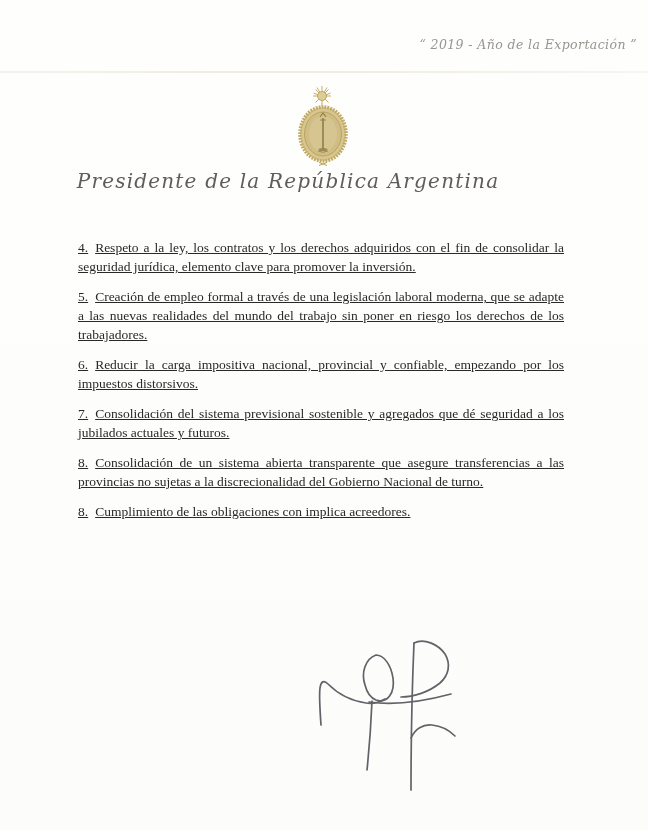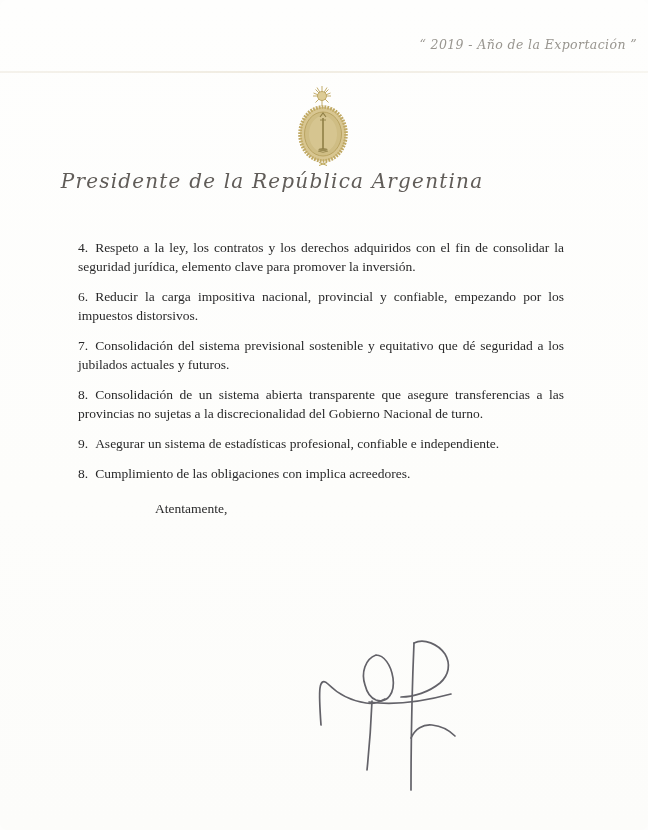--- a/index.html
+++ b/index.html
@@ -14,29 +14,29 @@
     background:linear-gradient(to right,#f3f0e9 0%,#eee9dd 40%,#f1ede4 70%,#f6f4ee 100%);
     opacity:.85;
   }
   .motto{
     position:absolute;top:37px;right:11px;
     font-family:"DejaVu Serif", serif;font-style:italic;
     font-size:12.5px;color:#98958f;letter-spacing:.4px;white-space:nowrap;
   }
   .emblem{position:absolute;left:295px;top:84px;width:60px;height:86px;}
   .letterhead-title{
-    position:absolute;top:169px;left:0;width:544px;text-align:center;
+    position:absolute;top:169px;left:16px;width:544px;text-align:center;
     font-family:"DejaVu Serif", serif;font-style:italic;
     font-size:20px;color:#605c58;letter-spacing:1.2px;white-space:nowrap;
   }
   .body-text{
     position:absolute;top:238px;left:78px;width:498px;
     font-size:13.5px;line-height:19px;color:#29292a;text-align:justify;
   }
-  .body-text p{margin:0 12px 11px 0;}
+  .body-text p{margin:0 12px 11px 0;text-decoration:underline;}
   .item-num{margin-right:7px;}
   .closing{text-indent:85px;margin-top:8px !important;}
   .signoff{margin-top:16px !important;margin-left:77px !important;text-align:left;}
   .signature{position:absolute;left:299px;top:637px;width:182px;height:172px;}
 </style>
 </head>
 <body>
 
 <div class="paper">
 
@@ -75,26 +75,25 @@
       <path d="M23,67 Q28,69.5 33,67" fill="none" stroke="#9a8a50" stroke-width="1"></path>
 
       <path d="M24,78.5 Q28,81.5 32,78.5 M24,81.5 Q28,78.5 32,81.5" fill="none" stroke="#bda759" stroke-width="1"></path>
     </svg>
   </div>
 
   <div class="letterhead-title">Presidente de la República Argentina</div>
 
   <div class="body-text">
     <p><span class="item-num">4.</span><span>Respeto a la ley, los contratos y los derechos adquiridos con el fin de consolidar la seguridad jurídica, elemento clave para promover la inversión.</span></p>
+    <p><span class="item-num">5.</span><span>Creación de empleo formal a través de una legislación laboral moderna, que se adapte a las nuevas realidades del mundo del trabajo sin poner en riesgo los derechos de los trabajadores.</span></p>
     <p><span class="item-num">6.</span><span>Reducir la carga impositiva nacional, provincial y confiable, empezando por los impuestos distorsivos.</span></p>
-    <p><span class="item-num">7.</span><span>Consolidación del sistema previsional sostenible y equitativo que dé seguridad a los jubilados actuales y futuros.</span></p>
+    <p><span class="item-num">7.</span><span>Consolidación del sistema previsional sostenible y agregados que dé seguridad a los jubilados actuales y futuros.</span></p>
     <p><span class="item-num">8.</span><span>Consolidación de un sistema abierta transparente que asegure transferencias a las provincias no sujetas a la discrecionalidad del Gobierno Nacional de turno.</span></p>
-    <p><span class="item-num">9.</span><span>Asegurar un sistema de estadísticas profesional, confiable e independiente.</span></p>
     <p><span class="item-num">8.</span><span>Cumplimiento de las obligaciones con implica acreedores.</span></p>
-    <p class="signoff">Atentamente,</p>
   </div>
 
   <div class="signature">
     <svg width="182" height="172" viewBox="0 0 182 172" xmlns="http://www.w3.org/2000/svg">
       <g fill="none" stroke="#4e4d55" stroke-width="1.7" stroke-linecap="round" opacity="0.88">
 
         <path d="M22,88 C21,74 20,58 21,51 C22,44 25,43 29,47 C39,57 53,64 67,66 C74,67 81,65 86,62"></path>
 
         <path d="M77,18 C66,22 62,36 66,48 C68,56 72,61 77,63 C89,67 96,55 94,41 C92,28 85,18 77,18"></path>
         <path d="M73,64 C72,88 70,114 68,133"></path>

